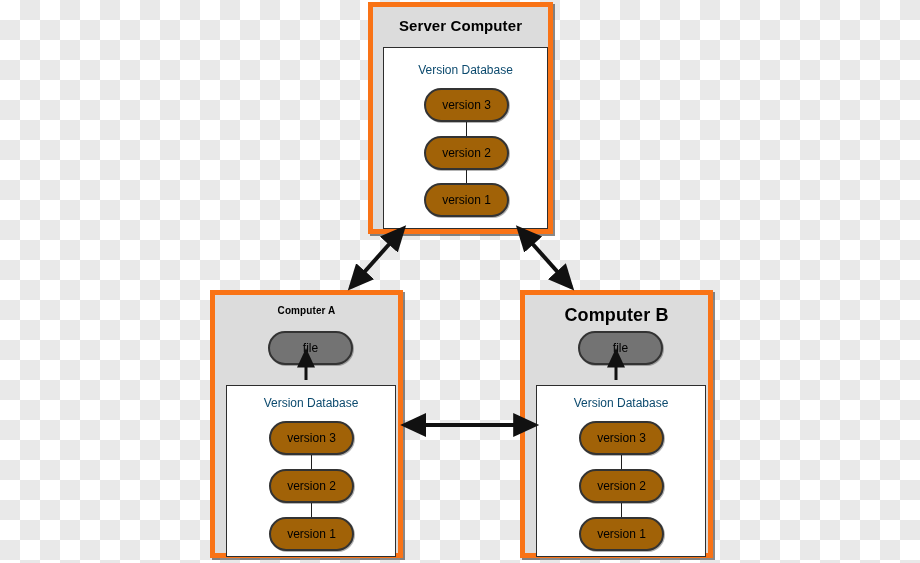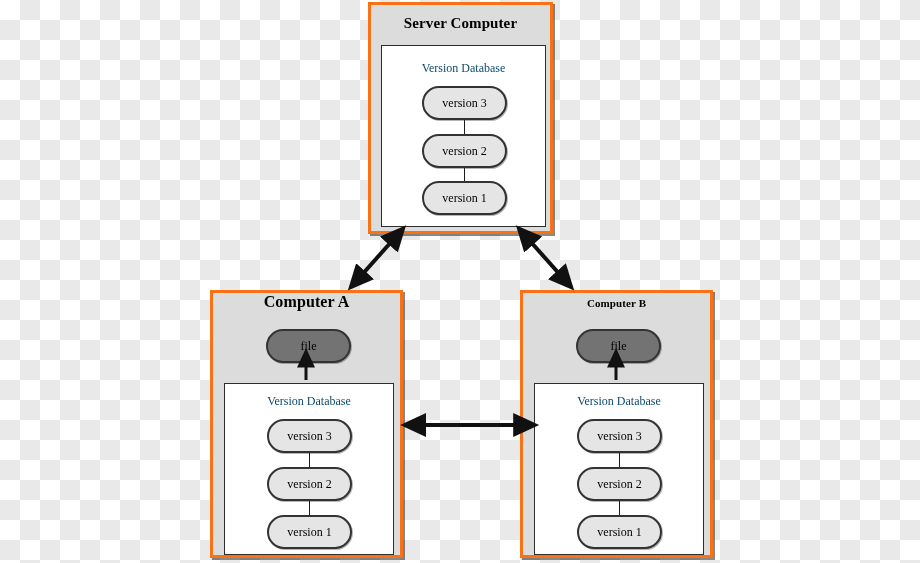--- a/index.html
+++ b/index.html
@@ -18,24 +18,23 @@
       linear-gradient(45deg, #e9e9e9 25%, transparent 25%, transparent 75%, #e9e9e9 75%),
       linear-gradient(45deg, #e9e9e9 25%, transparent 25%, transparent 75%, #e9e9e9 75%);
     background-size: 40px 40px;
     background-position: 0 0, 20px 20px;
   }
 
   
   .panel {
     position: absolute;
     background: #dcdcdc;
-    border: 3px solid #f97316;
+    border: 5px solid #f97316;
     box-sizing: border-box;
     box-shadow: 2px 2px 0 rgba(40,40,40,0.55);
-    font-family: Liberation Serif, serif;
   }
   .panel-title {
     position: absolute;
     left: 0;
     right: 0;
     text-align: center;
     font-weight: bold;
     color: #000000;
     letter-spacing: 0.1px;
   }
@@ -61,21 +60,21 @@
     box-sizing: border-box;
     border: 2px solid #333333;
     border-radius: 17px;
     display: flex;
     align-items: center;
     justify-content: center;
     color: #000000;
     box-shadow: 1px 1px 0 rgba(40,40,40,0.35);
   }
   .pill.version {
-    background: #e5e5e5;
+    background: #a16207;
   }
   .pill.file {
     background: #737373;
   }
 
   
   .vlink {
     position: absolute;
     width: 1px;
     background: #1d1d1d;
@@ -109,21 +108,21 @@
     <div class="pill version" style="left:40px; top:88px; width:85px; height:34px; font-size:12px;">
       <span>version 2</span>
     </div>
     <div class="pill version" style="left:40px; top:135px; width:85px; height:34px; font-size:12px;">
       <span>version 1</span>
     </div>
   </div>
 </div>
 
 <div class="panel" style="left:210px; top:290px; width:193px; height:268px;">
-  <div class="panel-title" style="top:0; font-size:16px;">Computer A</div>
+  <div class="panel-title" style="top:10px; font-size:10px;">Computer A</div>
 
   <div class="pill file" style="left:53px; top:36px; width:85px; height:34px; font-size:12px;">
     <span>file</span>
   </div>
 
   <div class="vdb" style="left:11px; top:90px; width:170px; height:172px;">
     <div class="vdb-title" style="top:10px; font-size:12px;">Version Database</div>
 
     <div class="vlink" style="left:84px; top:69px; height:16px;"></div>
     <div class="vlink" style="left:84px; top:117px; height:16px;"></div>
@@ -134,21 +133,21 @@
     <div class="pill version" style="left:42px; top:83px; width:85px; height:34px; font-size:12px;">
       <span>version 2</span>
     </div>
     <div class="pill version" style="left:42px; top:131px; width:85px; height:34px; font-size:12px;">
       <span>version 1</span>
     </div>
   </div>
 </div>
 
 <div class="panel" style="left:520px; top:290px; width:193px; height:268px;">
-  <div class="panel-title" style="top:4px; font-size:11px;">Computer B</div>
+  <div class="panel-title" style="top:10px; font-size:18px;">Computer B</div>
 
   <div class="pill file" style="left:53px; top:36px; width:85px; height:34px; font-size:12px;">
     <span>file</span>
   </div>
 
   <div class="vdb" style="left:11px; top:90px; width:170px; height:172px;">
     <div class="vdb-title" style="top:10px; font-size:12px;">Version Database</div>
 
     <div class="vlink" style="left:84px; top:69px; height:16px;"></div>
     <div class="vlink" style="left:84px; top:117px; height:16px;"></div>

